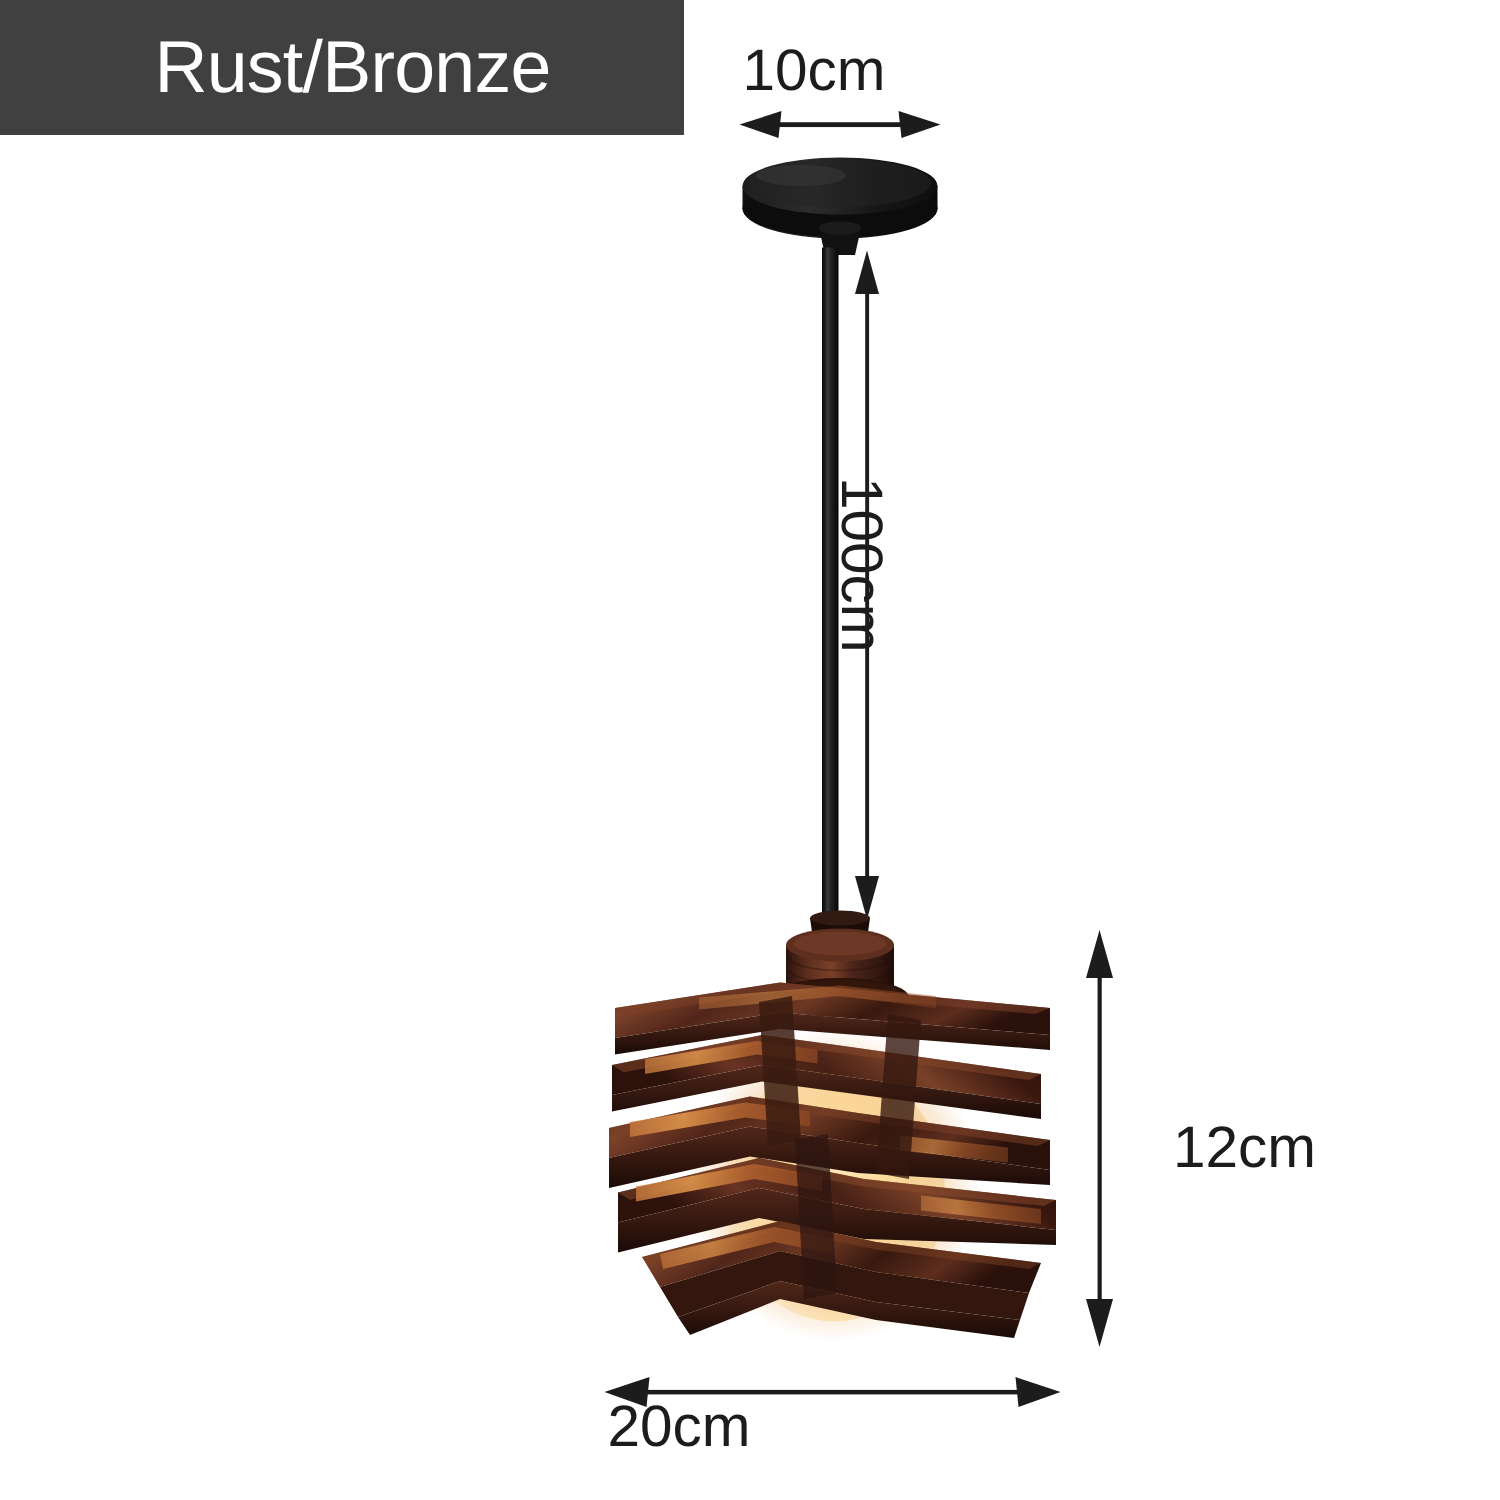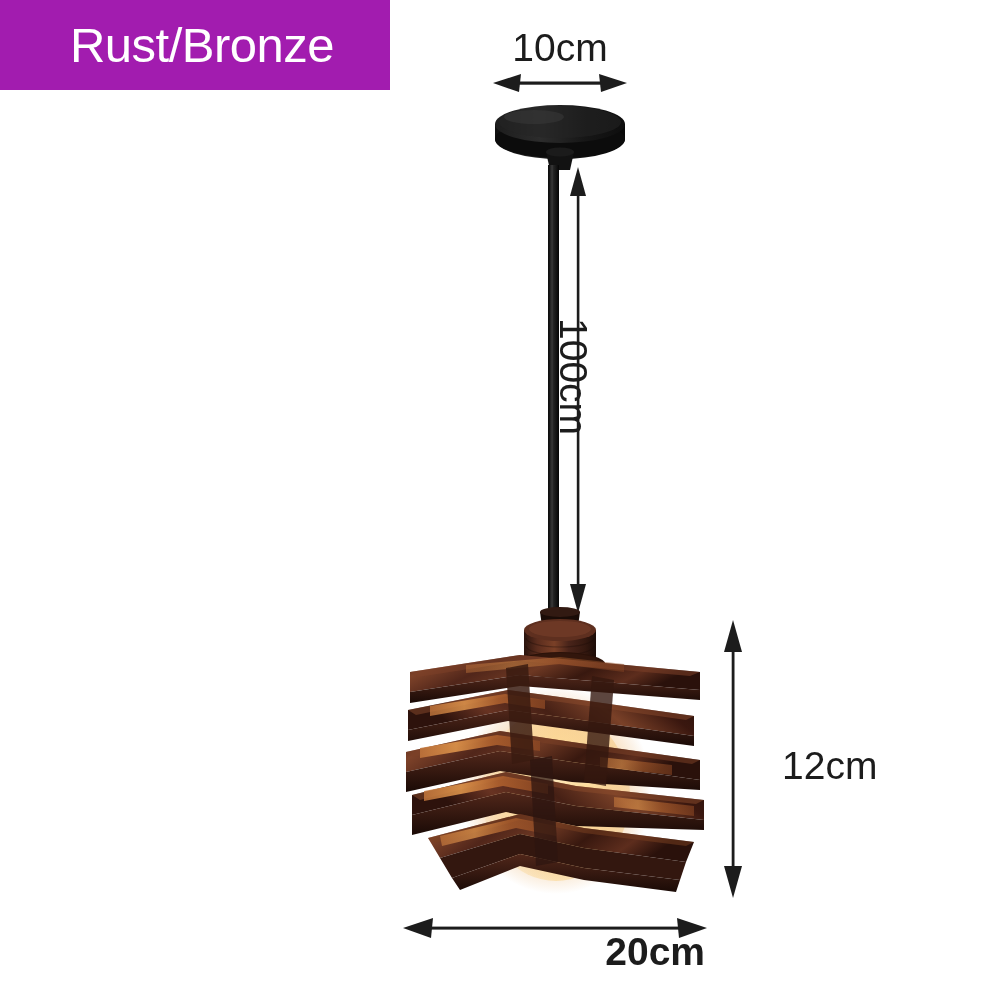--- a/index.html
+++ b/index.html
@@ -16,23 +16,23 @@
     height: 1000px;
     background: #ffffff;
     overflow: hidden;
   }
 
   
   .color-banner {
     position: absolute;
     left: 0;
     top: 0;
-    width: 390px;
+    width: 456px;
     height: 90px;
-    background: #a21caf;
+    background: #404040;
     display: flex;
     align-items: center;
     justify-content: center;
     box-sizing: border-box;
     padding-left: 14px;
   }
   .color-banner-label {
     color: #ffffff;
     font-size: 49px;
     line-height: 1;
@@ -47,39 +47,37 @@
     color: #1c1c1c;
     font-size: 39px;
     line-height: 1;
     white-space: nowrap;
     font-weight: 400;
   }
   #dim-width-top-label {
     left: 495px;
     top: 28px;
     width: 130px;
-    text-align: center;
   }
   #dim-drop-label {
     left: 593px;
     top: 318px;
     transform: rotate(90deg);
     transform-origin: left top;
   }
   #dim-height-label {
     left: 762px;
     top: 746px;
     margin-left: 20px;
   }
   #dim-width-bottom-label {
     left: 405px;
     top: 932px;
     width: 300px;
-    text-align: right;
-    font-weight: bold;
+    text-align: left;
   }
 
   
   #art {
     position: absolute;
     left: 0;
     top: 0;
     width: 1000px;
     height: 1000px;
   }

